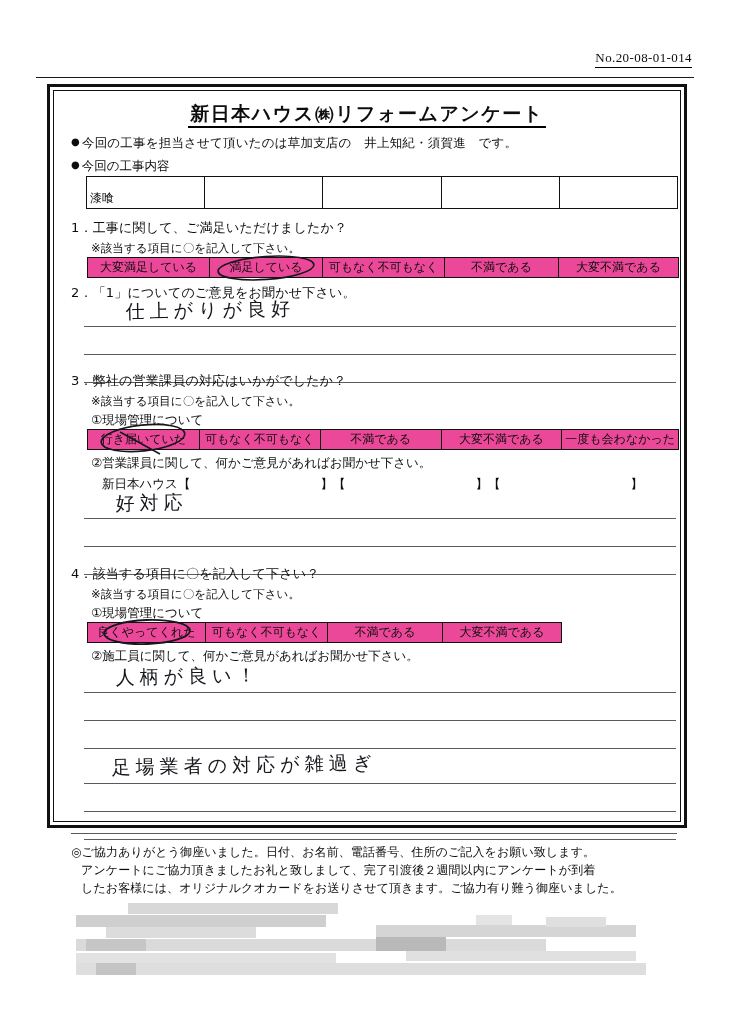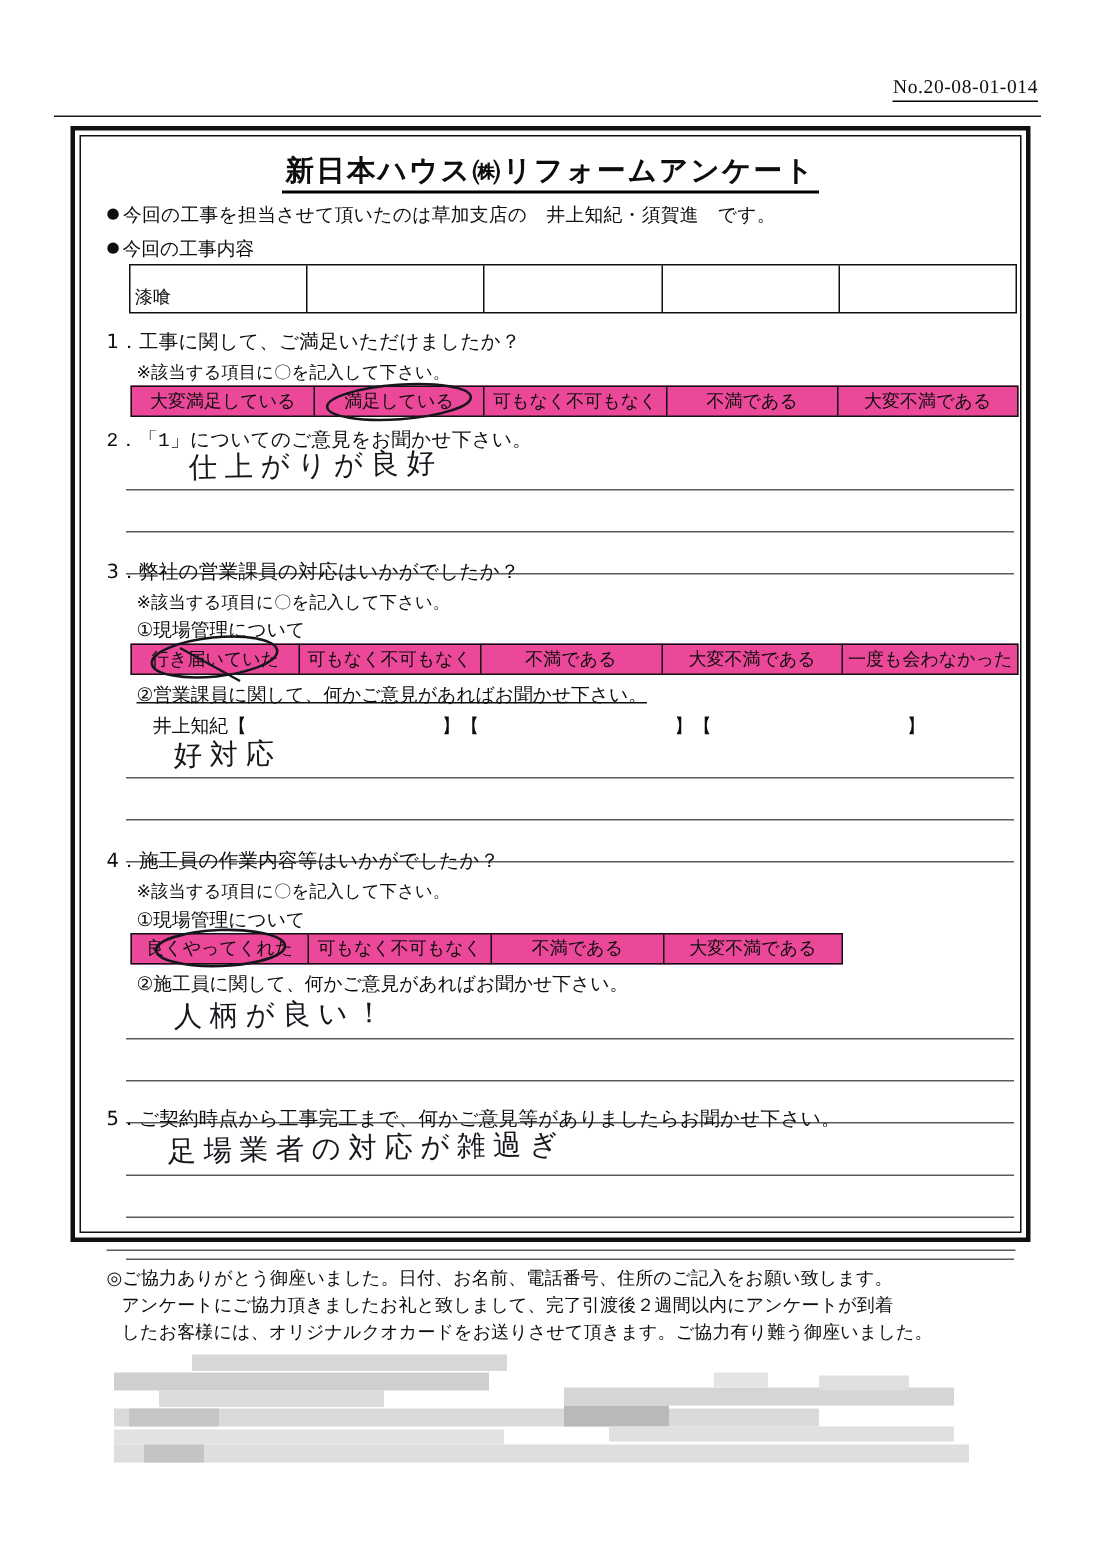--- a/index.html
+++ b/index.html
@@ -208,21 +208,21 @@
         <span>可もなく不可もなく</span>
       </div>
       <div class="opt-cell jp" style="width:114px;">
         <span>不満である</span>
       </div>
       <div class="opt-cell jp" style="flex:1 1 auto;">
         <span>大変不満である</span>
       </div>
     </div>
 
-    <div class="abs jp q" style="left:17px; top:193px;font-family:Liberation Mono, monospace;">
+    <div class="abs jp q" style="left:17px; top:193px;">
       <span>2．</span><span>「1」についてのご意見をお聞かせ下さい。</span>
     </div>
 
     <div class="abs hand" style="left:72px; top:208px;">仕上がりが良好</div>
 
     <div class="abs wline" style="left:30px; top:235px; width:592px;"></div>
     <div class="abs wline" style="left:30px; top:263px; width:592px;"></div>
     <div class="abs wline" style="left:30px; top:291px; width:592px;"></div>
 
     <div class="abs jp q" style="left:17px; top:281px;">
@@ -248,34 +248,34 @@
         <span>不満である</span>
       </div>
       <div class="opt-cell jp" style="width:122px;">
         <span>大変不満である</span>
       </div>
       <div class="opt-cell jp" style="flex:1 1 auto;">
         <span>一度も会わなかった</span>
       </div>
     </div>
 
-    <div class="abs jp q-sub" style="left:37px; top:364px;text-decoration:underline;">②営業課員に関して、何かご意見があればお聞かせ下さい。</div>
+    <div class="abs jp q-sub" style="left:37px; top:364px;">②営業課員に関して、何かご意見があればお聞かせ下さい。</div>
 
     <div class="abs jp staff-row" style="left:48px; top:385px;">
-      <span>井上知紀</span><span class="brk">【<span style="display:inline-block;width:130px;"></span>】</span><span class="brk">【<span style="display:inline-block;width:130px;"></span>】</span><span class="brk">【<span style="display:inline-block;width:130px;"></span>】</span>
+      <span>新日本ハウス</span><span class="brk">【<span style="display:inline-block;width:130px;"></span>】</span><span class="brk">【<span style="display:inline-block;width:130px;"></span>】</span><span class="brk">【<span style="display:inline-block;width:130px;"></span>】</span>
     </div>
 
     <div class="abs hand" style="left:62px; top:400px;">好対応</div>
 
     <div class="abs wline" style="left:30px; top:427px; width:592px;"></div>
     <div class="abs wline" style="left:30px; top:455px; width:592px;"></div>
     <div class="abs wline" style="left:30px; top:483px; width:592px;"></div>
 
     <div class="abs jp q" style="left:17px; top:474px;">
-      <span>4．</span><span>施工員の作業内容等はいかがでしたか？</span>
+      <span>4．</span><span>該当する項目に〇を記入して下さい？</span>
     </div>
     <div class="abs jp q-note" style="left:37px; top:496px;">※該当する項目に〇を記入して下さい。</div>
     <div class="abs jp q-sub" style="left:37px; top:514px;">①現場管理について</div>
 
     <div class="abs opt-table" style="left:33px; top:531px; width:475px;">
       <div class="opt-cell jp" style="width:118px;">
         <span>良くやってくれた</span>
         <span class="circle-mark">
           <svg width="110" height="30" viewBox="0 0 110 30">
             <ellipse cx="55" cy="14" rx="43" ry="12" fill="none" stroke="#15171c" stroke-width="1.8" transform="rotate(-2 55 14)"></ellipse>
@@ -294,23 +294,20 @@
     </div>
 
     <div class="abs jp q-sub" style="left:37px; top:557px;">②施工員に関して、何かご意見があればお聞かせ下さい。</div>
 
     <div class="abs hand" style="left:62px; top:574px;">人柄が良い！</div>
 
     <div class="abs wline" style="left:30px; top:601px; width:592px;"></div>
     <div class="abs wline" style="left:30px; top:629px; width:592px;"></div>
     <div class="abs wline" style="left:30px; top:657px; width:592px;"></div>
 
-    <div class="abs jp q" style="left:17px; top:646px;">
-      <span>5．</span><span>ご契約時点から工事完工まで、何かご意見等がありましたらお聞かせ下さい。</span>
-    </div>
 
     <div class="abs hand" style="left:58px; top:664px;">足場業者の対応が雑過ぎ</div>
 
     <div class="abs wline" style="left:30px; top:692px; width:592px;"></div>
     <div class="abs wline" style="left:30px; top:720px; width:592px;"></div>
     <div class="abs wline" style="left:30px; top:748px; width:592px;"></div>
 
     <div class="abs footer-rule"></div>
     <div class="abs footer-text jp">
       <div class="l1">◎ご協力ありがとう御座いました。日付、お名前、電話番号、住所のご記入をお願い致します。</div>

